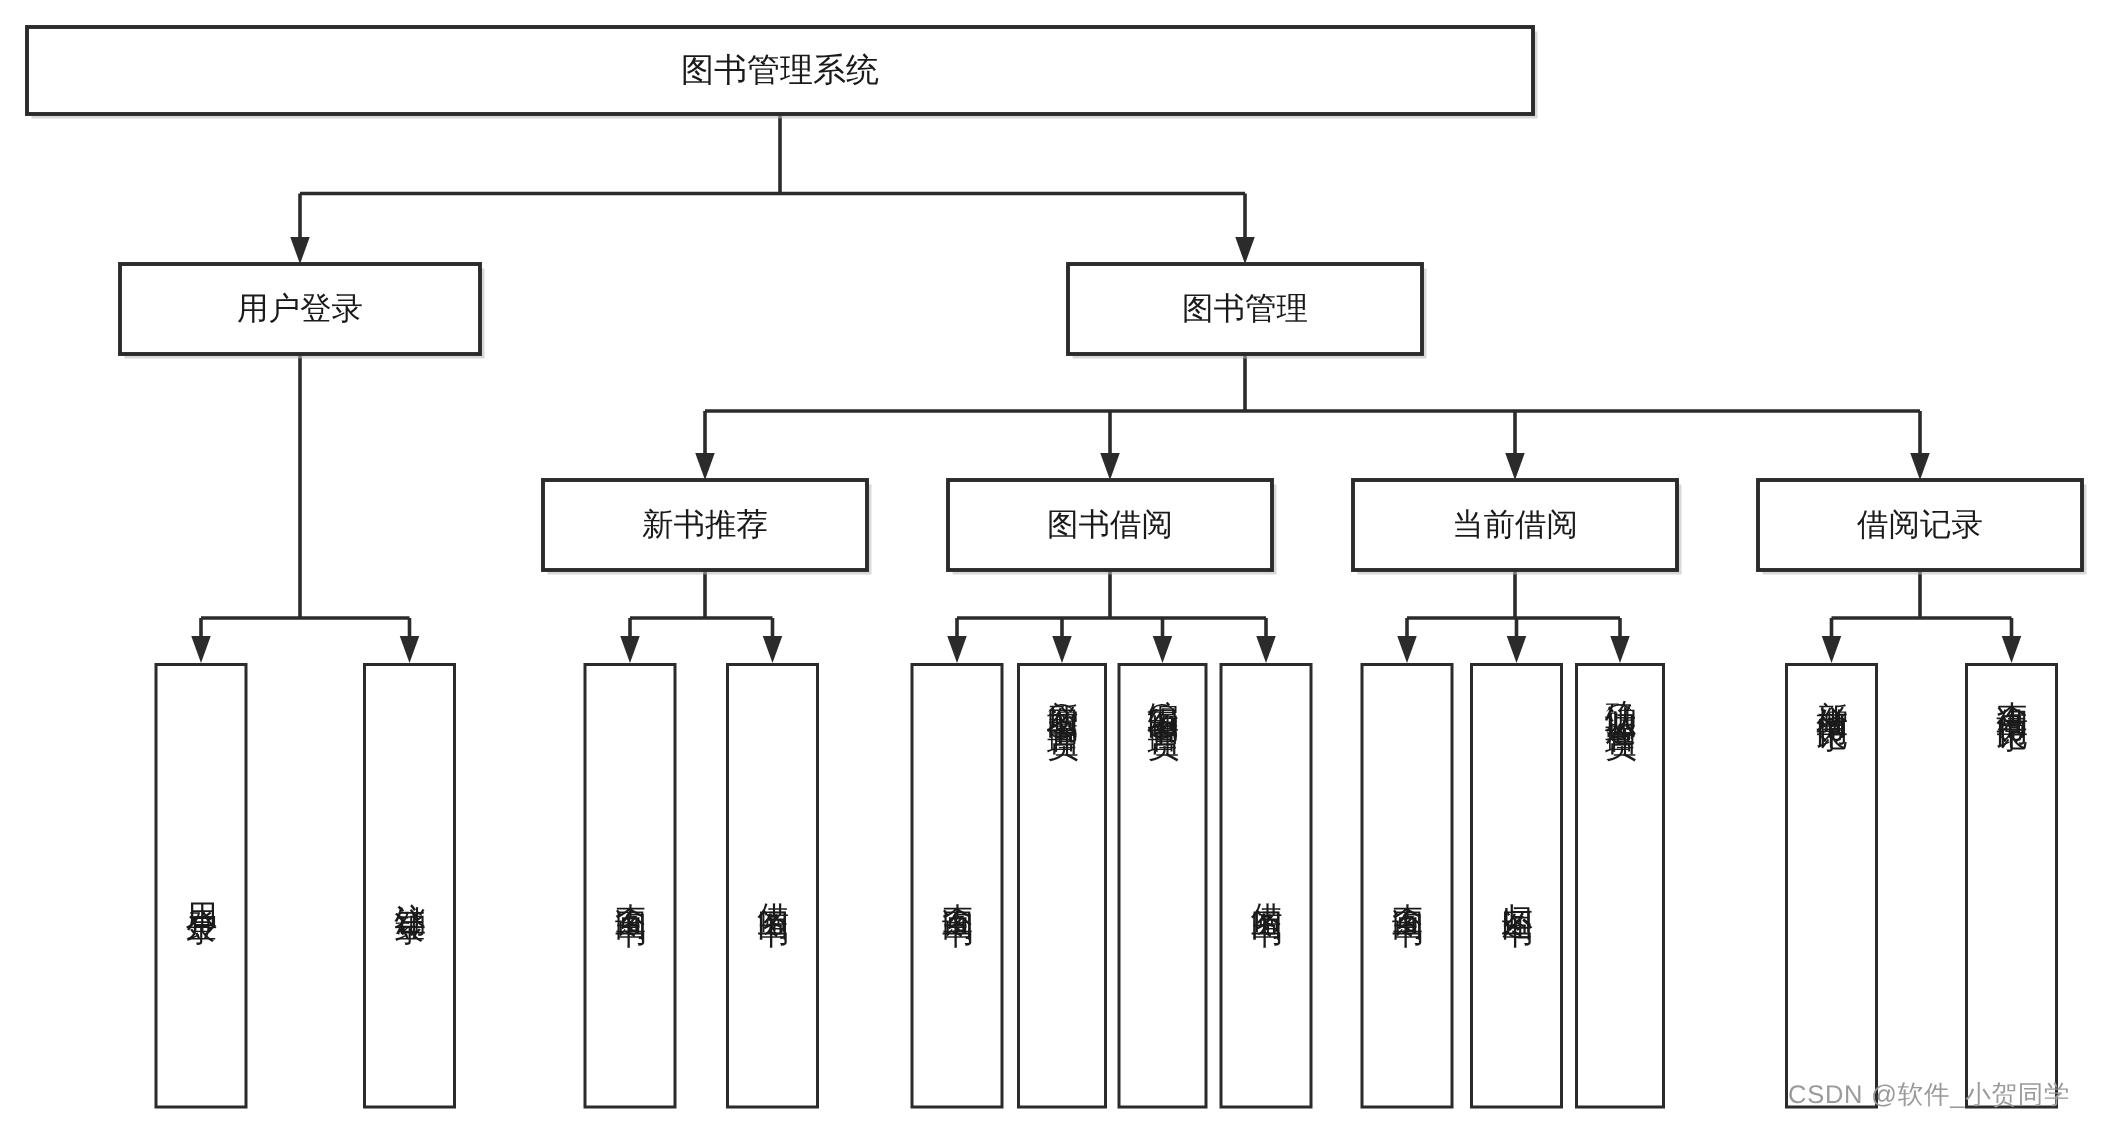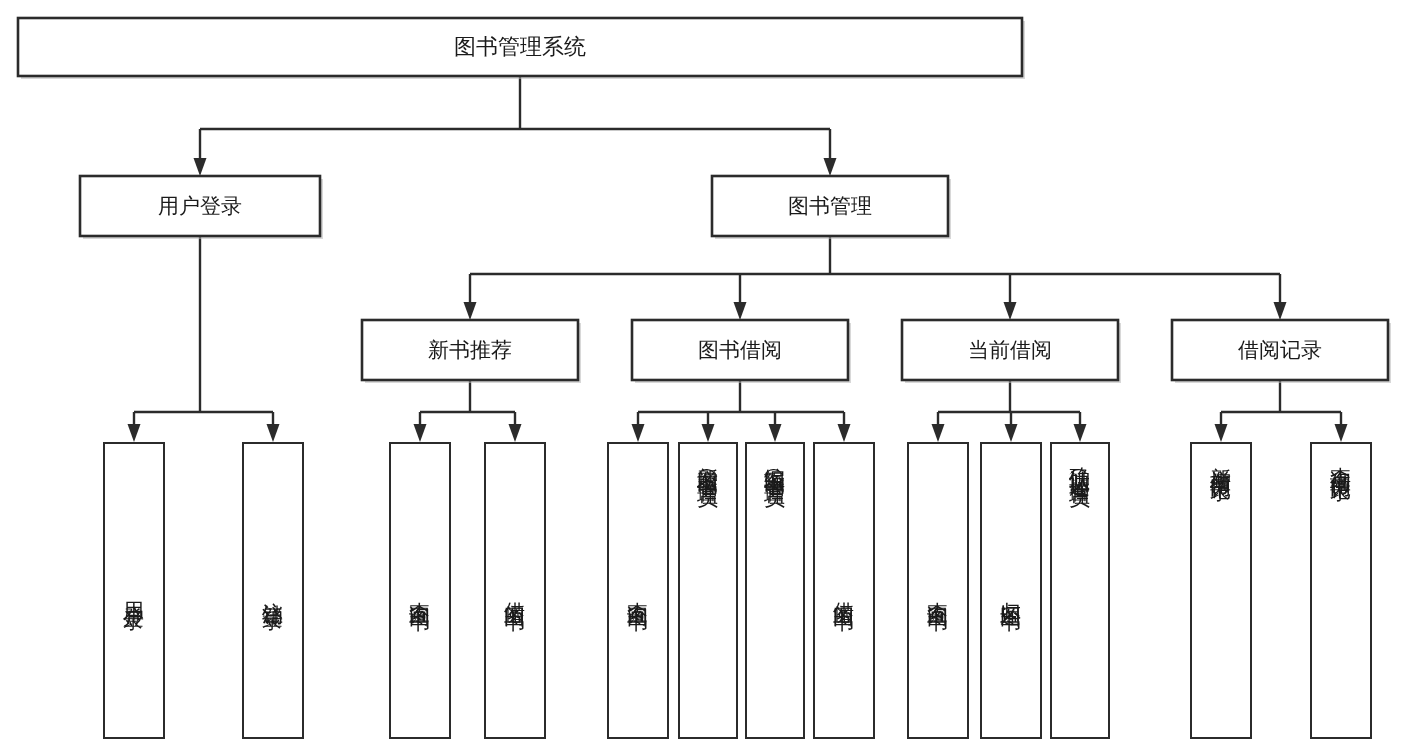--- a/index.html
+++ b/index.html
@@ -217,13 +217,14 @@
         <span class="leaf-label">确认归还（管理员）</span>
       </div>
       <div class="leaf-box" style="left: 1190px; top: 438px; width: 62px; height: 297px;">
         <span class="leaf-label">新增借阅记录</span>
       </div>
       <div class="leaf-box" style="left: 1310px; top: 438px; width: 62px; height: 297px;">
         <span class="leaf-label">查询借阅记录</span>
       </div>
     </div>
 
+  <div class="watermark" style="left: 1192px; top: 714px;">CSDN @软件_小贺同学</div>
 </div>
 
 </body></html>

